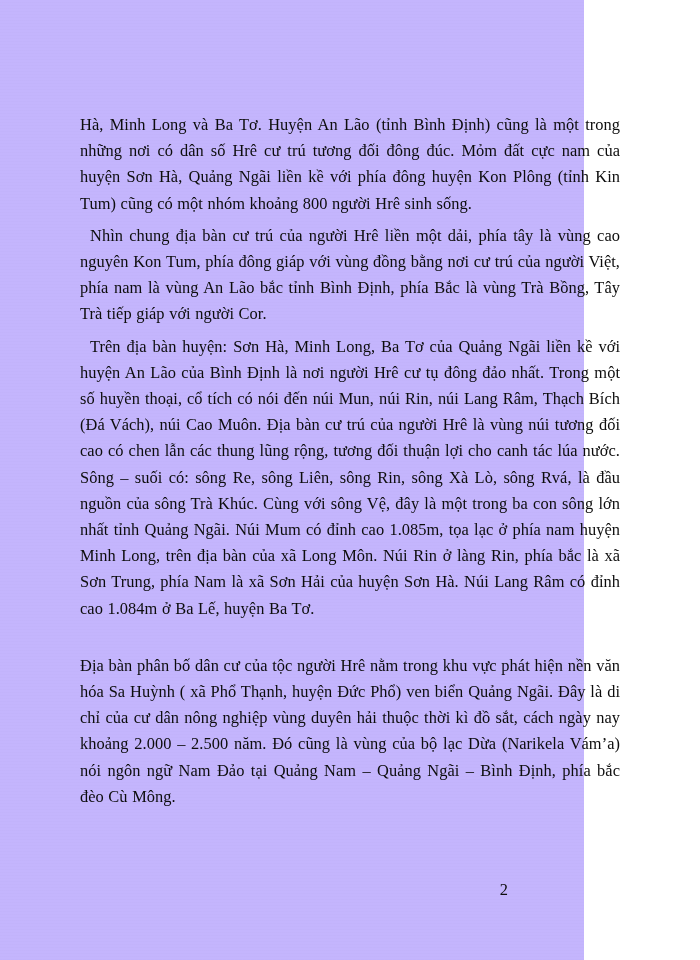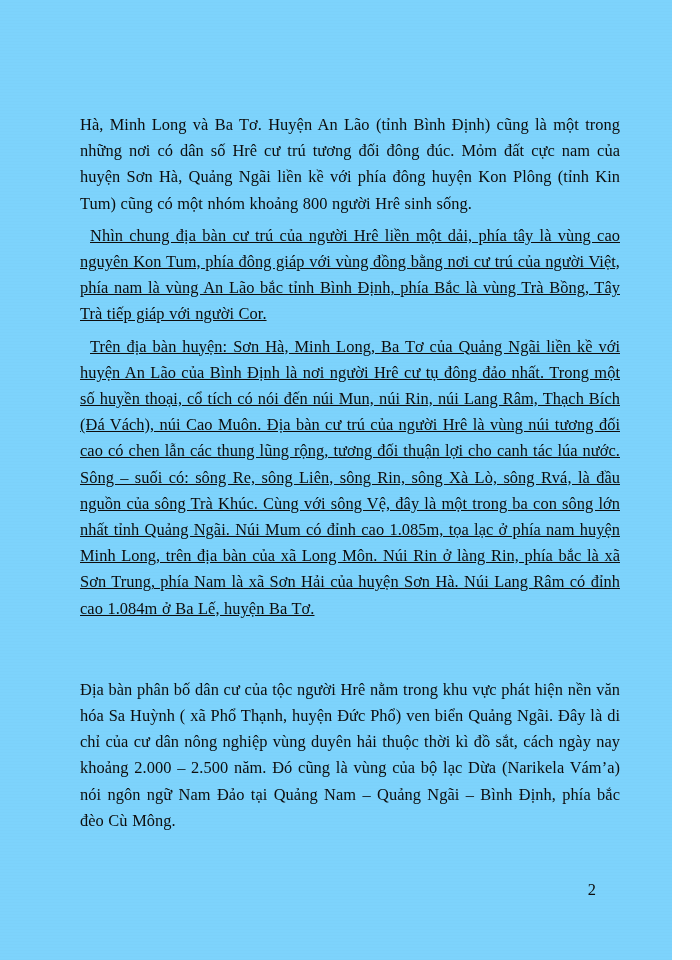--- a/index.html
+++ b/index.html
@@ -9,23 +9,23 @@
   }
   body {
     width: 700px;
     height: 960px;
     overflow: hidden;
     font-family: "Liberation Serif", "DejaVu Serif", serif;
     color: #0d0d0d;
   }
   .page {
     position: relative;
-    width: 672px;
+    width: 584px;
     height: 960px;
-    background: #7dd3fc;
+    background: #c4b5fd;
     box-sizing: border-box;
   }
   .content {
     position: absolute;
     left: 80px;
     top: 112px;
     width: 540px;
   }
   p.para {
     margin: 0 0 6px 0;
@@ -34,24 +34,23 @@
     text-align: justify;
     text-justify: inter-word;
     letter-spacing: 0.05px;
     word-spacing: 0.4px;
     text-indent: 0;
     
     -webkit-font-smoothing: antialiased;
   }
   p.para.indent {
     text-indent: 10px;
-    text-decoration: underline;
   }
   p.para.gap-before {
-    margin-top: 55px;
+    margin-top: 31px;
   }
   p.para.tight {
     margin-bottom: 4px;
   }
   .page-number {
     position: absolute;
     right: 76px;
     top: 880px;
     font-size: 16.4px;
     line-height: 20px;

